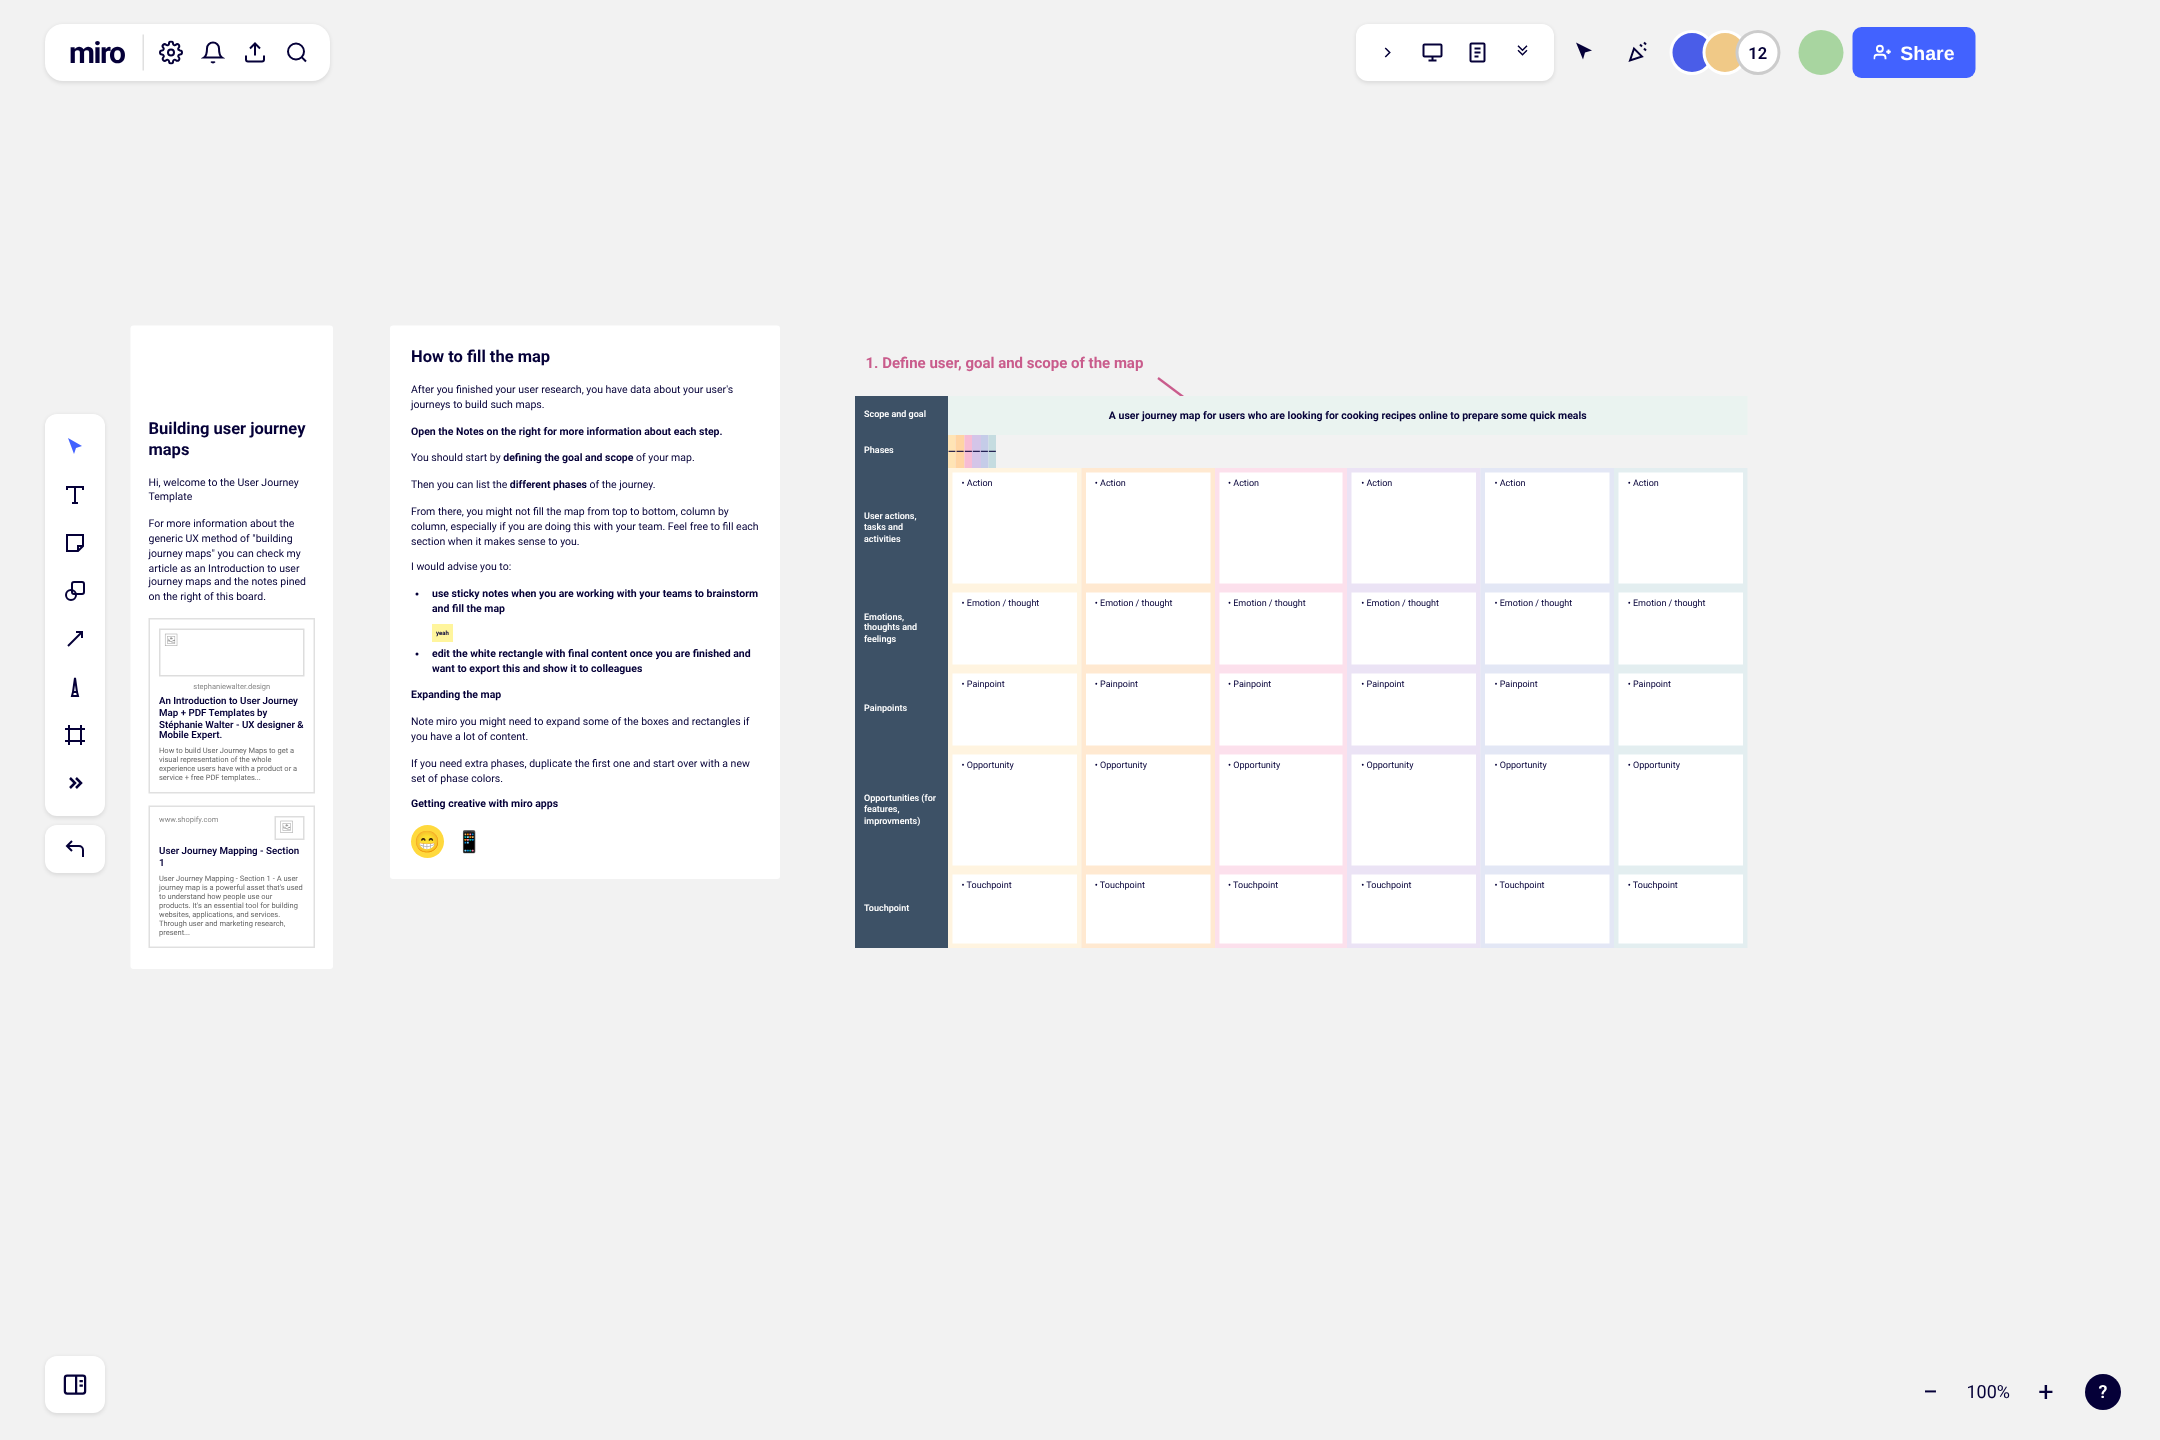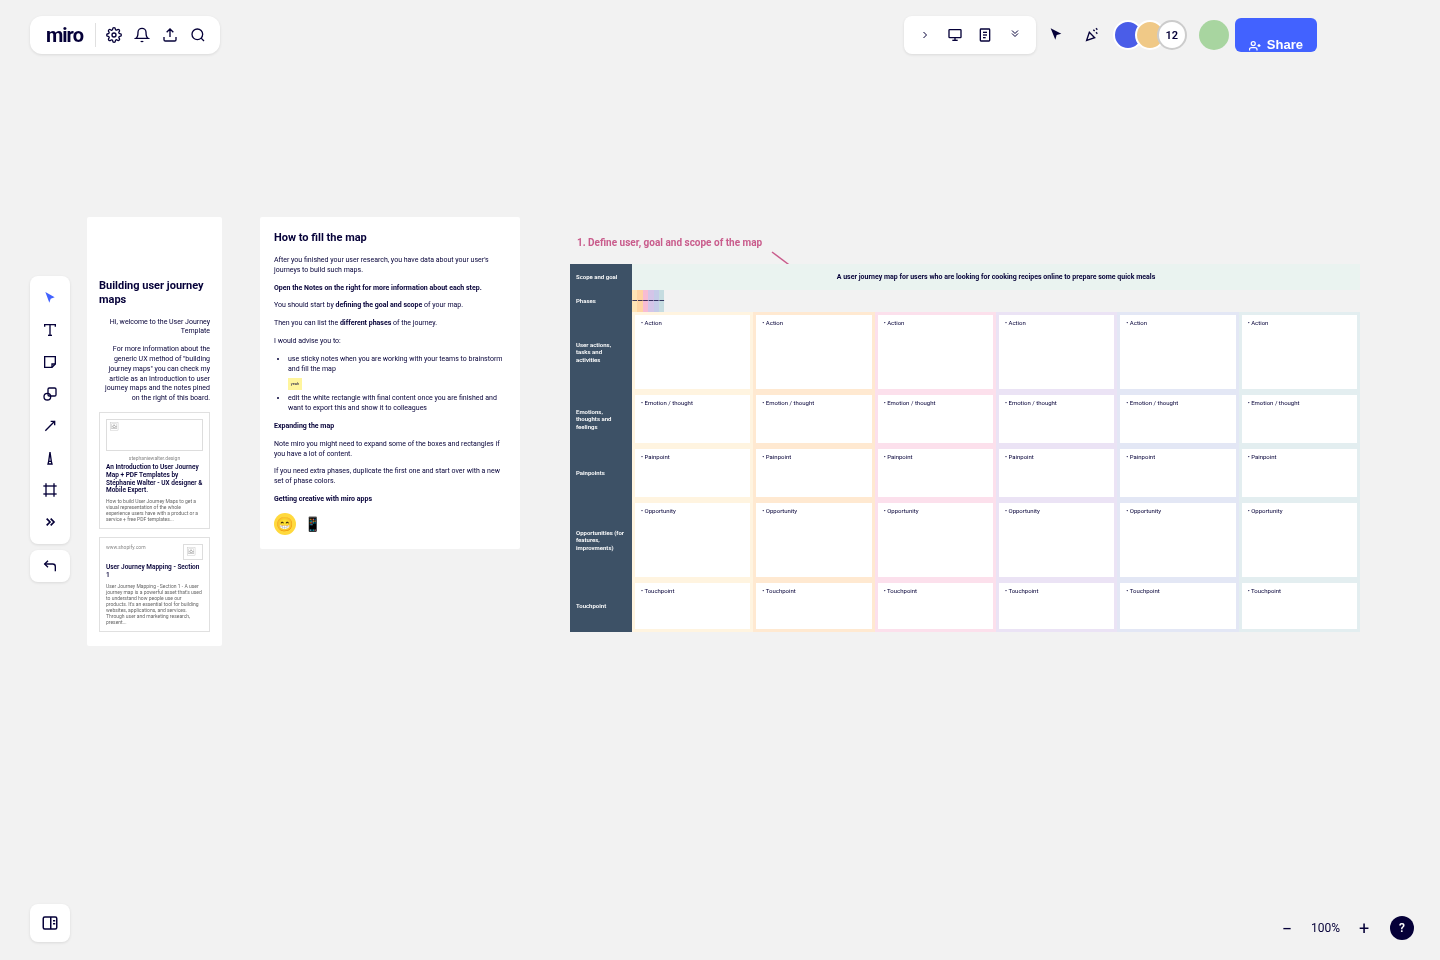--- a/index.html
+++ b/index.html
@@ -14,62 +14,62 @@
 .topbar-right1 { position: absolute; top: 16px; right: 404px; background: #fff; border-radius: 8px; height: 38px; display: flex; align-items: center; padding: 0 6px; box-shadow: 0 1px 3px rgba(0,0,0,0.1); }
 .topbar-right1 .icn { width: 30px; height: 30px; display: flex; align-items: center; justify-content: center; color: #050038; cursor: pointer; }
 
 .topbar-right2 { position: absolute; top: 16px; right: 123px; height: 38px; display: flex; align-items: center; gap: 6px; }
 .cursor-icn, .celebrate-icn { width: 30px; height: 30px; display: flex; align-items: center; justify-content: center; color: #050038; cursor: pointer; }
 .avatars { display: flex; align-items: center; }
 .avatar { width: 30px; height: 30px; border-radius: 50%; border: 2px solid #fff; margin-left: -8px; display: flex; align-items: center; justify-content: center; font-size: 11px; font-weight: 600; }
 .avatar:first-child { margin-left: 0; }
 .avatar-count { background: #fff; color: #050038; border: 2px solid #ccc; }
 .avatar-main { width: 30px; height: 30px; border-radius: 50%; background: #a8d5a0; margin-left: 6px; }
-.share-btn { background: #4262ff; color: #fff; border: none; border-radius: 6px; height: 34px; padding: 0 14px; font-size: 13px; font-weight: 600; display: flex; align-items: flex-end; gap: 6px; cursor: pointer; }
+.share-btn { background: #4262ff; color: #fff; border: none; border-radius: 6px; height: 34px; padding: 0 14px; font-size: 13px; font-weight: 600; display: flex; align-items: center; gap: 6px; cursor: pointer; }
 
 
 .toolbar { position: absolute; top: 276px; left: 30px; background: #fff; border-radius: 8px; display: flex; flex-direction: column; padding: 6px 4px; box-shadow: 0 1px 3px rgba(0,0,0,0.1); }
 .tool { width: 32px; height: 32px; display: flex; align-items: center; justify-content: center; cursor: pointer; color: #050038; }
 .tool.active { color: #4262ff; }
 .undo-box { position: absolute; top: 550px; left: 30px; background: #fff; border-radius: 8px; width: 40px; height: 32px; display: flex; align-items: center; justify-content: center; box-shadow: 0 1px 3px rgba(0,0,0,0.1); cursor: pointer; color: #050038; }
 
 
 .bottom-left { position: absolute; bottom: 18px; left: 30px; background: #fff; border-radius: 8px; width: 40px; height: 38px; display: flex; align-items: center; justify-content: center; box-shadow: 0 1px 3px rgba(0,0,0,0.1); cursor: pointer; color: #050038; }
 .zoom-controls { position: absolute; bottom: 18px; right: 26px; display: flex; align-items: center; gap: 6px; }
 .zoom-btn { width: 28px; height: 28px; display: flex; align-items: center; justify-content: center; cursor: pointer; color: #050038; font-size: 18px; }
 .zoom-level { font-size: 12px; color: #050038; padding: 0 4px; }
 .help-btn { width: 24px; height: 24px; border-radius: 50%; background: #050038; color: #fff; display: flex; align-items: center; justify-content: center; font-size: 12px; font-weight: 600; cursor: pointer; margin-left: 6px; }
 
 
 .card1 { position: absolute; top: 217px; left: 87px; width: 135px; background: #fff; padding: 14px 12px; border-radius: 2px; }
 .card1 h3 { font-size: 11px; font-weight: 700; color: #050038; margin-bottom: 10px; line-height: 1.3; margin-top: 48px; }
-.card1 p { font-size: 7px; color: #050038; line-height: 1.4; margin-bottom: 8px; text-align: right; }
+.card1 p { font-size: 7px; color: #050038; line-height: 1.4; margin-bottom: 8px; }
 .linkcard { background: #fff; border: 1px solid #e0e0e0; margin-top: 8px; padding: 6px; }
 .linkcard .img-ph { width: 100%; height: 32px; border: 1px solid #ddd; margin-bottom: 4px; position: relative; }
 .linkcard .img-ph::after { content: "🖼"; position: absolute; top: 2px; left: 2px; font-size: 8px; opacity: 0.4; }
 .linkcard .domain { font-size: 5px; color: #888; text-align: center; margin-bottom: 3px; }
 .linkcard .ltitle { font-size: 6.5px; font-weight: 600; color: #050038; line-height: 1.2; margin-bottom: 3px; }
 .linkcard .ldesc { font-size: 5px; color: #666; line-height: 1.2; }
 
 .card2 { position: absolute; top: 217px; left: 260px; width: 260px; background: #fff; padding: 14px 14px; border-radius: 2px; }
 .card2 h3 { font-size: 11px; font-weight: 700; color: #050038; margin-bottom: 12px; }
 .card2 p { font-size: 7px; color: #050038; line-height: 1.4; margin-bottom: 8px; }
 .card2 b { font-weight: 700; }
 .card2 ul { margin-left: 14px; margin-bottom: 8px; }
-.card2 li { font-size: 7px; color: #050038; line-height: 1.4; margin-bottom: 4px; }
+.card2 li { font-size: 7px; color: #050038; line-height: 1.4; margin-bottom: 4px; font-weight: bold; }
 .sticky-mini { width: 14px; height: 12px; background: #fff59d; display: inline-block; margin-top: 4px; font-size: 4px; text-align: center; line-height: 12px; }
 .emoji-row { display: flex; gap: 6px; margin-top: 6px; }
 .emoji-circ { width: 22px; height: 22px; border-radius: 50%; display: flex; align-items: center; justify-content: center; font-size: 14px; }
 
 
 .map-title { position: absolute; top: 237px; left: 577px; font-size: 10px; font-weight: 700; color: #c95c8c; }
 .arrow { position: absolute; top: 250px; left: 770px; width: 30px; height: 25px; }
 .arrow svg { width: 100%; height: 100%; }
 
-.jmap { position: absolute; top: 264px; left: 570px; width: 790px; }
+.jmap { position: absolute; top: 264px; left: 570px; width: 595px; }
 .jrow { display: flex; }
 .jlabel { width: 62px; background: #3d5166; color: #fff; font-size: 6px; font-weight: 600; padding: 6px 6px; display: flex; align-items: center; line-height: 1.2; }
 .jlabel.tall { min-height: 80px; }
 .jcontent { flex: 1; display: flex; }
 .jcell { flex: 1; padding: 3px; }
 .scope-text { flex: 1; background: #eaf3f0; display: flex; align-items: center; justify-content: center; font-size: 7px; font-weight: 700; color: #050038; padding: 8px; }
 .phase-cell { height: 22px; display: flex; align-items: center; justify-content: center; font-size: 7px; color: #050038; font-weight: 600; }
 .pc1 { background: #ffe4b5; } .pc2 { background: #ffd4a3; } .pc3 { background: #f7bcd4; } .pc4 { background: #d4c5e8; } .pc5 { background: #c5cce8; } .pc6 { background: #c5dce0; }
 .bg1 { background: #fff4e0; } .bg2 { background: #ffe9d1; } .bg3 { background: #fce0ec; } .bg4 { background: #ebe3f5; } .bg5 { background: #e3e7f5; } .bg6 { background: #e3eef0; }
 .whitebox { background: #fff; height: 100%; min-height: 74px; padding: 4px 6px; font-size: 6px; color: #050038; }
@@ -258,20 +258,21 @@
     <div class="ldesc">User Journey Mapping - Section 1 - A user journey map is a powerful asset that's used to understand how people use our products. It's an essential tool for building websites, applications, and services. Through user and marketing research, present...</div>
   </div>
 </div>
 
 <div class="card2">
   <h3>How to fill the map</h3>
   <p>After you finished your user research, you have data about your user's journeys to build such maps.</p>
   <p><b>Open the Notes on the right for more information about each step.</b></p>
   <p><span>You should start by </span><b>defining the goal and scope</b><span> of your map.</span></p>
   <p><span>Then you can list the </span><b>different phases</b><span> of the journey.</span></p>
+  <p>From there, you might not fill the map from top to bottom, column by column, especially if you are doing this with your team. Feel free to fill each section when it makes sense to you.</p>
   <p>I would advise you to:</p>
   <ul>
     <li><span>use sticky notes when you are working with your teams to brainstorm and fill the map</span><br><span class="sticky-mini">yeah</span></li>
     <li>edit the white rectangle with final content once you are finished and want to export this and show it to colleagues</li>
   </ul>
   <p><b>Expanding the map</b></p>
   <p>Note miro you might need to expand some of the boxes and rectangles if you have a lot of content.</p>
   <p>If you need extra phases, duplicate the first one and start over with a new set of phase colors.</p>
   <p><b>Getting creative with miro apps</b></p>
   <div class="emoji-row">

